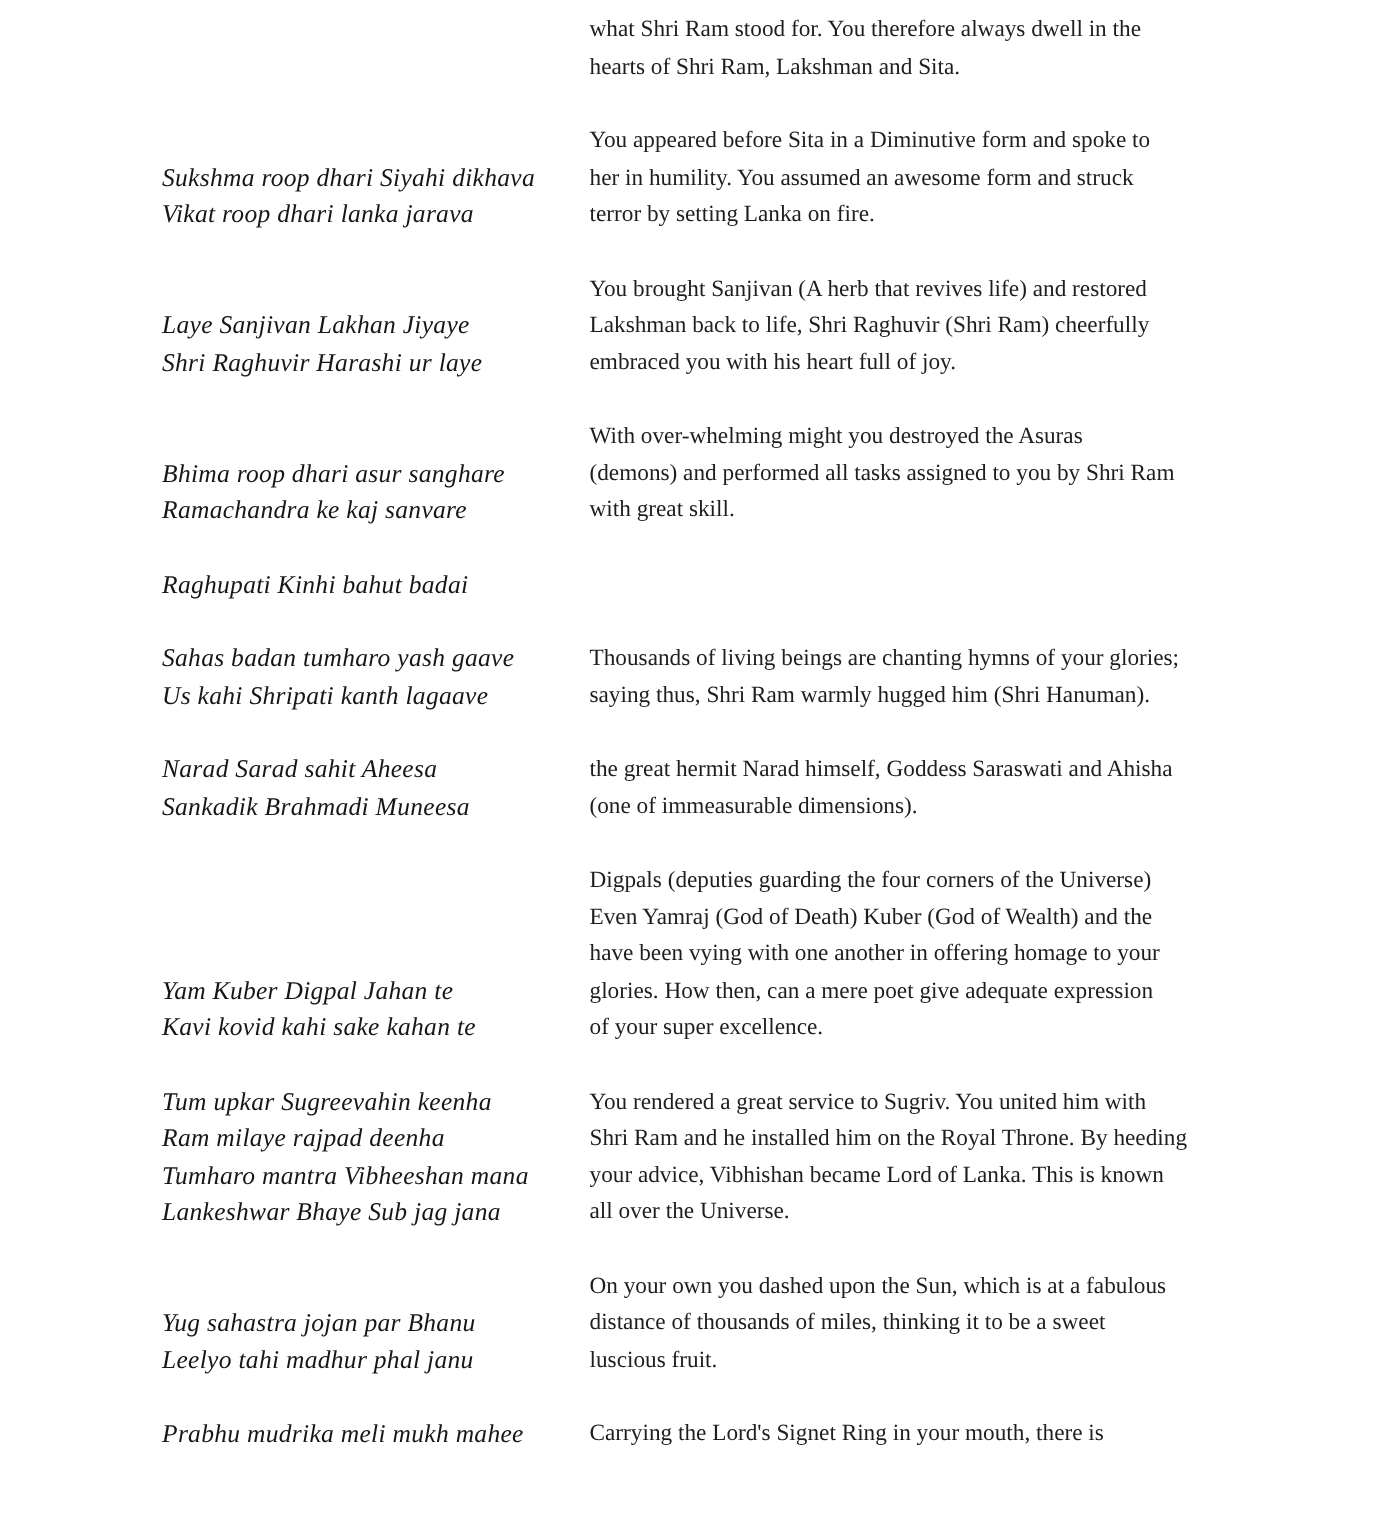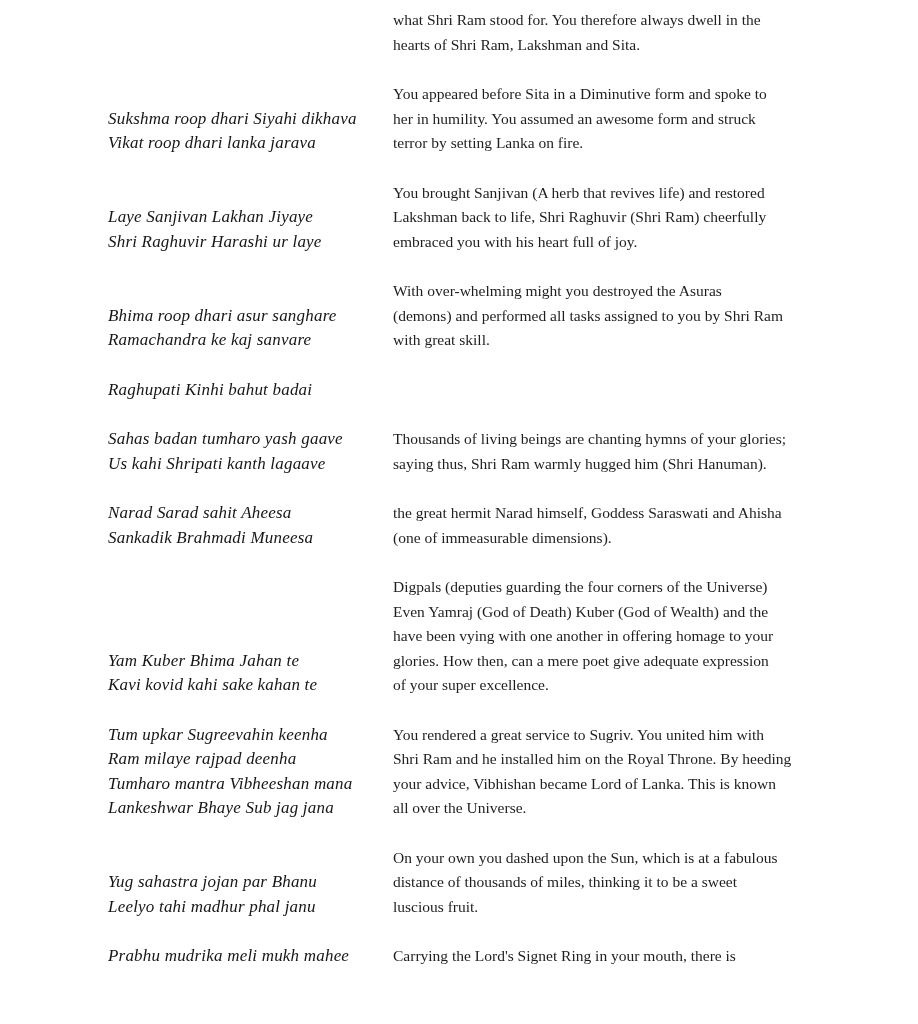--- a/index.html
+++ b/index.html
@@ -114,21 +114,21 @@
           <div class="verse-line">Narad Sarad sahit Aheesa</div>
           <div class="verse-line">Sankadik Brahmadi Muneesa</div>
         </div>
         <div class="trans-col">
           <div class="trans-line">the great hermit Narad himself, Goddess Saraswati and Ahisha</div>
           <div class="trans-line">(one of immeasurable dimensions).</div>
         </div>
       </div>
       <div class="block-row">
         <div class="verse-col">
-          <div class="verse-line">Yam Kuber Bhima Jahan te</div>
+          <div class="verse-line">Yam Kuber Digpal Jahan te</div>
           <div class="verse-line">Kavi kovid kahi sake kahan te</div>
         </div>
         <div class="trans-col">
           <div class="trans-line">Digpals (deputies guarding the four corners of the Universe)</div>
           <div class="trans-line">Even Yamraj (God of Death) Kuber (God of Wealth) and the</div>
           <div class="trans-line">have been vying with one another in offering homage to your</div>
           <div class="trans-line">glories. How then, can a mere poet give adequate expression</div>
           <div class="trans-line">of your super excellence.</div>
         </div>
       </div>

